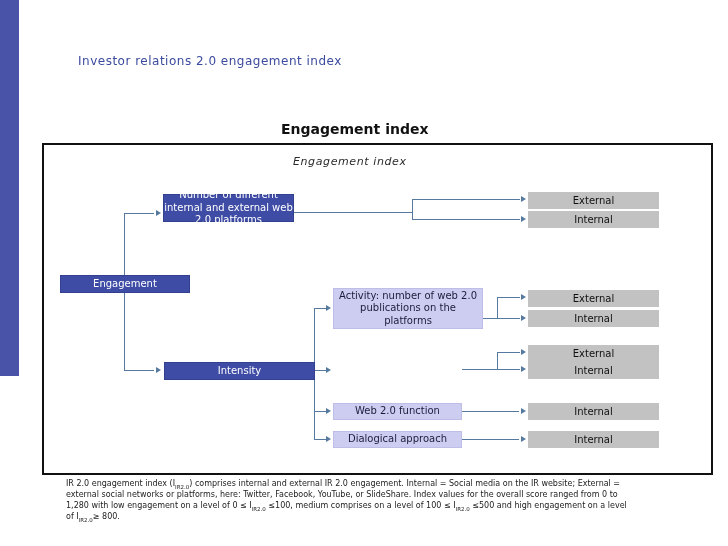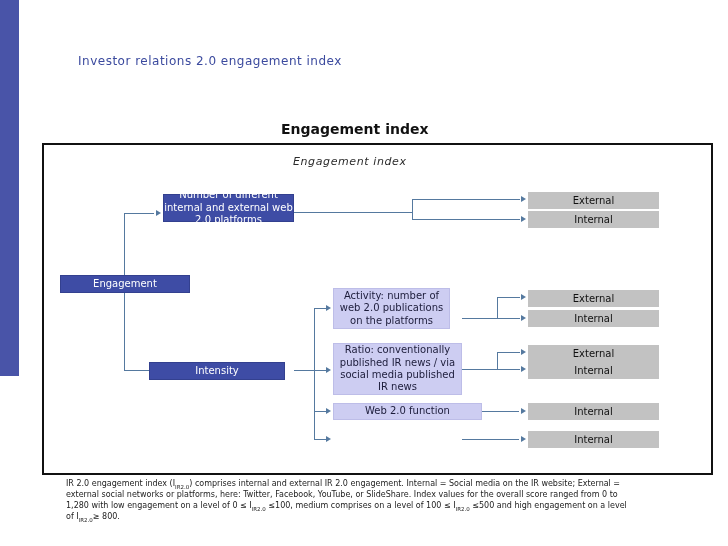--- a/index.html
+++ b/index.html
@@ -94,25 +94,25 @@
       <div class="arrow" style="left: 521px; top: 294px;"></div>
       <div class="arrow" style="left: 521px; top: 315px;"></div>
       <div class="arrow" style="left: 521px; top: 349px;"></div>
       <div class="arrow" style="left: 521px; top: 366px;"></div>
       <div class="arrow" style="left: 521px; top: 408px;"></div>
       <div class="arrow" style="left: 521px; top: 436px;"></div>
     </div>
 
   <div class="box blue" style="left:60px;  top:275px; width:130px; height:18px;">Engagement</div>
   <div class="box blue" style="left:163px; top:194px; width:131px; height:28px;">Number of different internal and external web 2.0 platforms</div>
-  <div class="box blue" style="left:149px; top:362px; width:136px; height:18px;">Intensity</div>
+  <div class="box blue" style="left:164px; top:362px; width:151px; height:18px;">Intensity</div>
 
-  <div class="box lav" style="left:333px; top:288px; width:117px; height:41px;">Activity: number of web 2.0 publications on the platforms</div>
-  <div class="box lav" style="left:333px; top:343px; width:129px; height:52px;">Ratio: conventionally published IR news / via social media published IR news</div>
-  <div class="box lav" style="left:333px; top:403px; width:149px; height:17px;">Web 2.0 function</div>
+  <div class="box lav" style="left:333px; top:288px; width:150px; height:41px;">Activity: number of web 2.0 publications on the platforms</div>
+  <div class="box lav" style="left:333px; top:403px; width:129px; height:17px;">Web 2.0 function</div>
+  <div class="box lav" style="left:333px; top:431px; width:129px; height:17px;">Dialogical approach</div>
 
   <div class="box gray" style="left:528px; top:192px; width:131px; height:17px;">External</div>
   <div class="box gray" style="left:528px; top:211px; width:131px; height:17px;">Internal</div>
   <div class="box gray" style="left:528px; top:290px; width:131px; height:17px;">External</div>
   <div class="box gray" style="left:528px; top:310px; width:131px; height:17px;">Internal</div>
   <div class="box gray" style="left:528px; top:345px; width:131px; height:17px;">External</div>
   <div class="box gray" style="left:528px; top:362px; width:131px; height:17px;">Internal</div>
   <div class="box gray" style="left:528px; top:403px; width:131px; height:17px;">Internal</div>
   <div class="box gray" style="left:528px; top:431px; width:131px; height:17px;">Internal</div>
 

